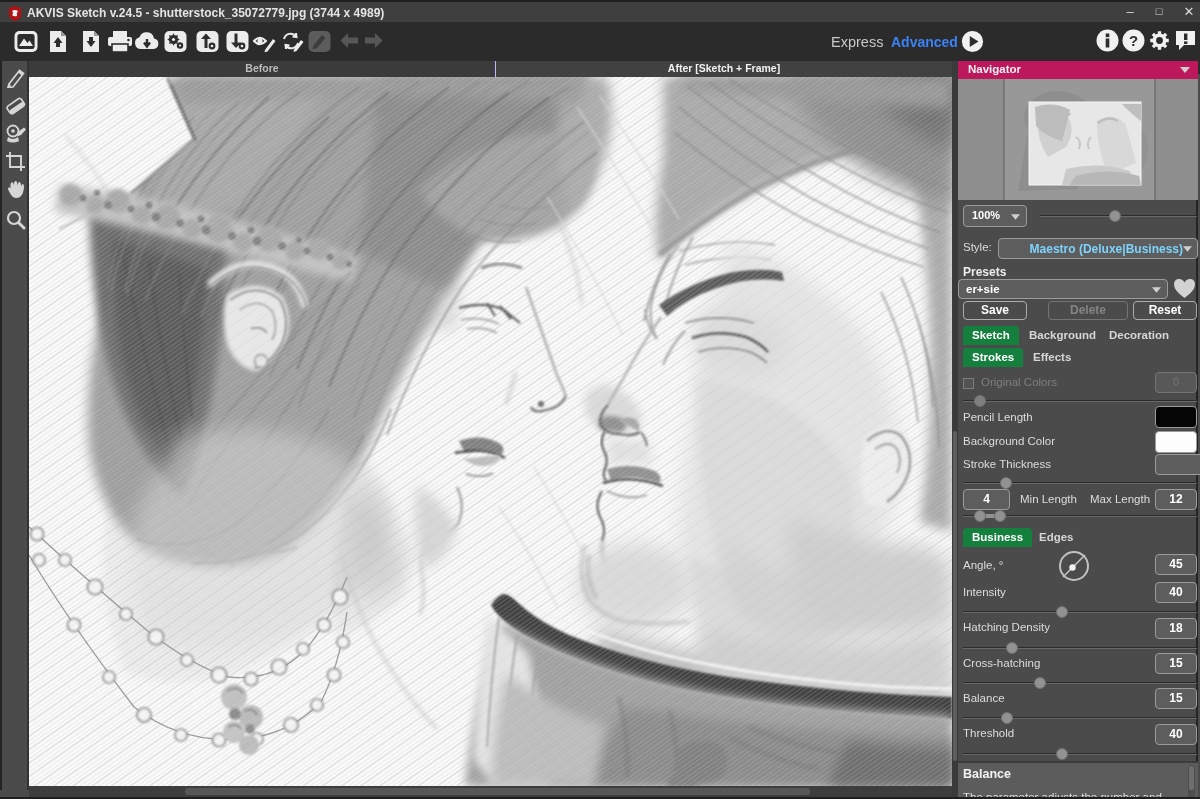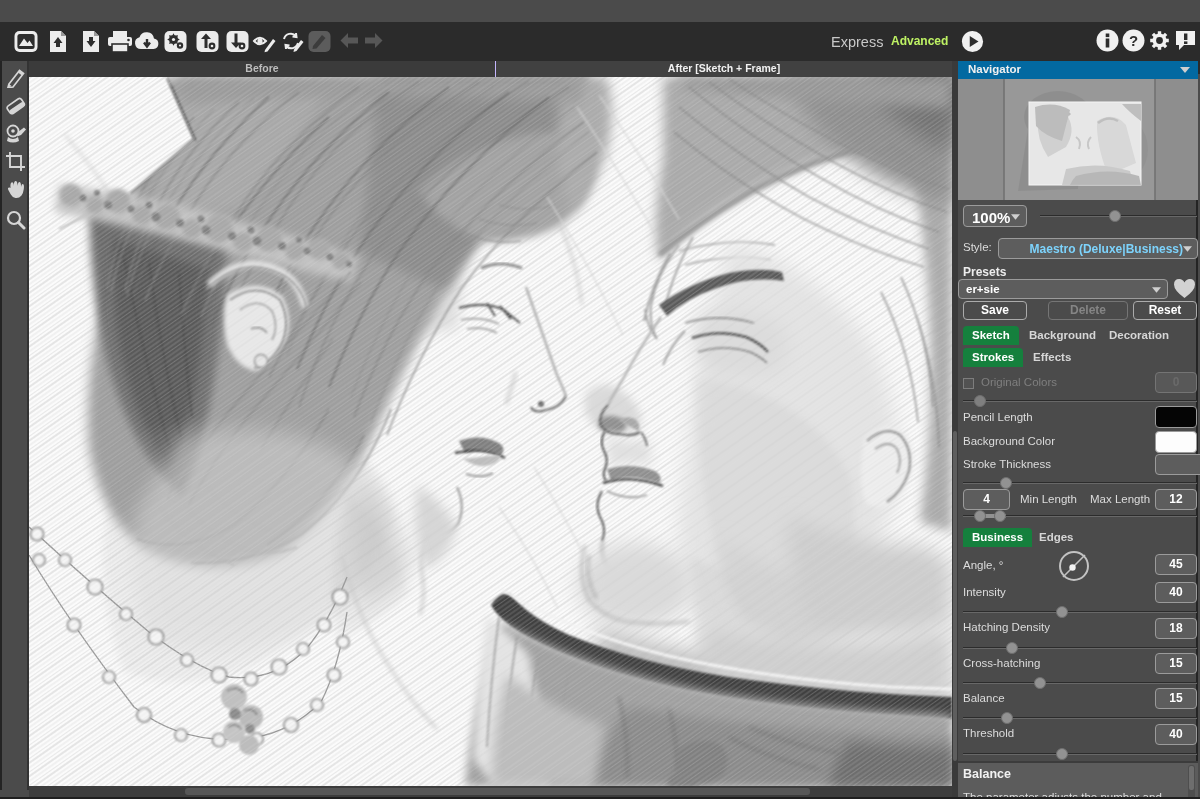--- a/index.html
+++ b/index.html
@@ -8,21 +8,21 @@
 #win { position:absolute; left:0; top:0; width:1200px; height:799px; background:#4b4b4b; }
 
 #titlebar { position:absolute; left:0; top:0; width:1200px; height:22px; background:#3f3f3f; border-top:2px solid #1f1f1f; }
 #appico { position:absolute; left:8px; top:4px; width:14px; height:15px; }
 #title { position:absolute; left:27px; top:4px; font-size:12px; font-weight:bold; color:#e4e4e4; letter-spacing:0px; }
 .wbtn { position:absolute; top:2px; color:#d9d9d9; font-size:13px; width:20px; text-align:center; }
 
 #toolbar { position:absolute; left:0; top:22px; width:1200px; height:52px; background:#2b2b2b; }
 .tico { position:absolute; top:8px; }
 #expr { position:absolute; left:831px; top:12px; font-size:14.5px; color:#c8c8c8; }
-#advn { position:absolute; left:891px; top:12px; font-size:12px; font-weight:bold; color:#bef264; }
+#advn { position:absolute; left:891px; top:12px; font-size:14px; font-weight:bold; color:#3b82f6; }
 
 #sidebar { position:absolute; left:0; top:61px; width:29px; height:729px; background:#4b4b4b; border-left:2px solid #242424; border-right:2px solid #333333; }
 #sidebar svg { position:absolute; left:3px; }
 
 #tabbar { position:absolute; left:29px; top:61px; width:923px; height:16px; background:#c4b5fd; }
 #tab-before { position:absolute; left:0; top:0; width:466px; height:16px; color:#bdbdbd; font-size:10.5px; font-weight:bold; text-align:center; line-height:15px; background:#3b3b3b; }
 #tab-after  { position:absolute; left:467px; top:0; width:456px; height:16px; color:#f2f2f2; font-size:10.5px; font-weight:bold; text-align:center; line-height:15px; background:#414141; }
 #art { position:absolute; left:29px; top:77px; width:923px; height:709px; background:#fbfbfb; }
 #hscroll { position:absolute; left:29px; top:786px; width:923px; height:11px; background:#3d3d3d; }
 #hthumb { position:absolute; left:156px; top:2px; width:625px; height:7px; background:#575757; border-radius:3px; }
@@ -35,20 +35,30 @@
 #panel .vbox { position:absolute; width:42px; height:21px; background:#5d5d5d; border:1.5px solid #9b9b9b; border-radius:4px; color:#fff; font-weight:bold; font-size:12px; text-align:center; line-height:18px; }
 .slider { position:absolute; height:12px; }
 .slider .track { position:absolute; left:0; right:0; top:5px; height:2px; background:#2c2c2c; border-bottom:1px solid #686868; }
 .slider .knob { position:absolute; top:0px; width:12px; height:12px; border-radius:6px; background:#929292; border:1px solid #6f6f6f; }
 .ptab { position:absolute; height:19px; font-size:11.5px; font-weight:bold; color:#d6d6d6; text-align:center; line-height:19px; padding:0 9px; }
 .ptab.act { background:#15803d; border-radius:4px 4px 0 0; color:#ffffff; }
 </style>
 </head>
 <body>
 <div id="win">
+  <div id="titlebar">
+    <svg id="appico" viewBox="0 0 14 15">
+        <path d="M1 2 L7 0 L13 2 L13 9 Q13 13 7 15 Q1 13 1 9 Z" fill="#b01216"></path>
+        <path d="M4 5 Q7 3 10 5 Q8 7 9 10 Q6 11 4 9 Q6 7 4 5Z" fill="#f4f4f4"></path>
+      </svg>
+    <span id="title">AKVIS Sketch v.24.5 - shutterstock_35072779.jpg (3744 x 4989)</span>
+    <div class="wbtn" style="left:1120px;">–</div>
+    <div class="wbtn" style="left:1149px; font-size:11px; top:3px;">□</div>
+    <div class="wbtn" style="left:1179px;">✕</div>
+  </div>
   <div id="toolbar">
     <span id="expr">Express</span>
     <span id="advn">Advanced</span>
     <svg class="tico" style="left:14px" width="24" height="23" viewBox="0 0 24 23">
         <rect x="0.5" y="1" width="23" height="21" rx="5" fill="#ececec"></rect>
         <rect x="3.4" y="4" width="17.2" height="15" rx="2.5" fill="#2d2d2d"></rect>
         <path d="M5 16 L10 8.5 L13.5 13 L15.5 10.5 L19 16 Z" fill="#ececec"></path>
       </svg>
     <svg class="tico" style="left:48px" width="20" height="23" viewBox="0 0 20 23">
         <path d="M2 1 L13 1 L18 6 L18 22 L2 22 Z" fill="#ececec"></path>
@@ -480,21 +490,21 @@
     <rect width="923" height="709" fill="url(#hL)" opacity="0.3"></rect>
   </svg>
   </div>
   <div id="hscroll">
       <div id="hthumb"></div>
     </div>
   <div id="pstrip">
       <div id="pthumb"></div>
     </div>
   <div id="panel">
-    <div style="position:absolute;left:0;top:0;width:240px;height:22px;background:#0369a1;">
+    <div style="position:absolute;left:0;top:0;width:240px;height:22px;background:#be185d;">
       <span style="position:absolute;left:10px;top:2px;font-size:11.5px;font-weight:bold;color:#f0f0f0;">Navigator</span>
       <svg style="position:absolute;right:8px;top:6px" width="10" height="6" viewBox="0 0 10 6">
           <path d="M0 0 L10 0 L5 6 Z" fill="#cfcfcf"></path>
         </svg>
     </div>
     <svg style="position:absolute;left:0;top:18px" width="240" height="121" viewBox="0 0 240 121">
       <rect width="240" height="121" fill="#8e8e8e"></rect>
       <rect x="46" y="0" width="151" height="121" fill="#989898"></rect>
       <line x1="46" y1="0" x2="46" y2="121" stroke="#6f6f6f" stroke-width="1.5"></line>
       <line x1="197" y1="0" x2="197" y2="121" stroke="#6f6f6f" stroke-width="1.5"></line>
@@ -510,21 +520,21 @@
         <path d="M139 42 Q156 32 168 46 L178 84 L150 96 Q138 66 139 42Z" fill="#cfcfcf"></path>
         <path d="M140 44 Q150 36 160 42" stroke="#a8a8a8" stroke-width="2.5" fill="none"></path>
         <path d="M118 58 Q124 62 121 70 M133 58 Q128 63 131 70" stroke="#b5b5b5" stroke-width="2" fill="none"></path>
         <path d="M108 90 Q140 82 172 92 L176 106 L104 106 Z" fill="#b9b9b9"></path>
         <path d="M77 28 Q96 22 112 31 L104 62 Q87 57 78 47 Z" fill="#a2a2a2"></path>
         <path d="M164 25 L183 25 L183 42 Q171 33 164 25 Z" fill="#a5a5a5"></path>
         <path d="M118 97 Q150 88 181 97 L183 106 L112 106 Q114 101 118 97 Z" fill="#9b9b9b"></path>
       </g>
     </svg>
     <div style="position:absolute;left:5px;top:144px;width:64px;height:22px;background:#5d5d5d;border:1.5px solid #9b9b9b;border-radius:4px;">
-      <span style="position:absolute;left:8px;top:3px;font-size:15px;font-weight:bold;color:#fff;">100%</span>
+      <span style="position:absolute;left:8px;top:3px;font-size:11px;font-weight:bold;color:#fff;">100%</span>
       <svg style="position:absolute;right:6px;top:8px" width="9" height="6" viewBox="0 0 10 6">
           <path d="M0 0 L10 0 L5 6 Z" fill="#cfcfcf"></path>
         </svg>
     </div>
     <div class="slider" style="left:82px;top:149px;width:157px;">
         <div class="track"></div>
         <div class="knob" style="left:69px;"></div>
       </div>
     <span class="lbl" style="left:5px;top:180px;">Style:</span>
     <div style="position:absolute;left:40px;top:177px;width:200px;height:21px;background:#5d5d5d;border:1.5px solid #9b9b9b;border-radius:4px;">

